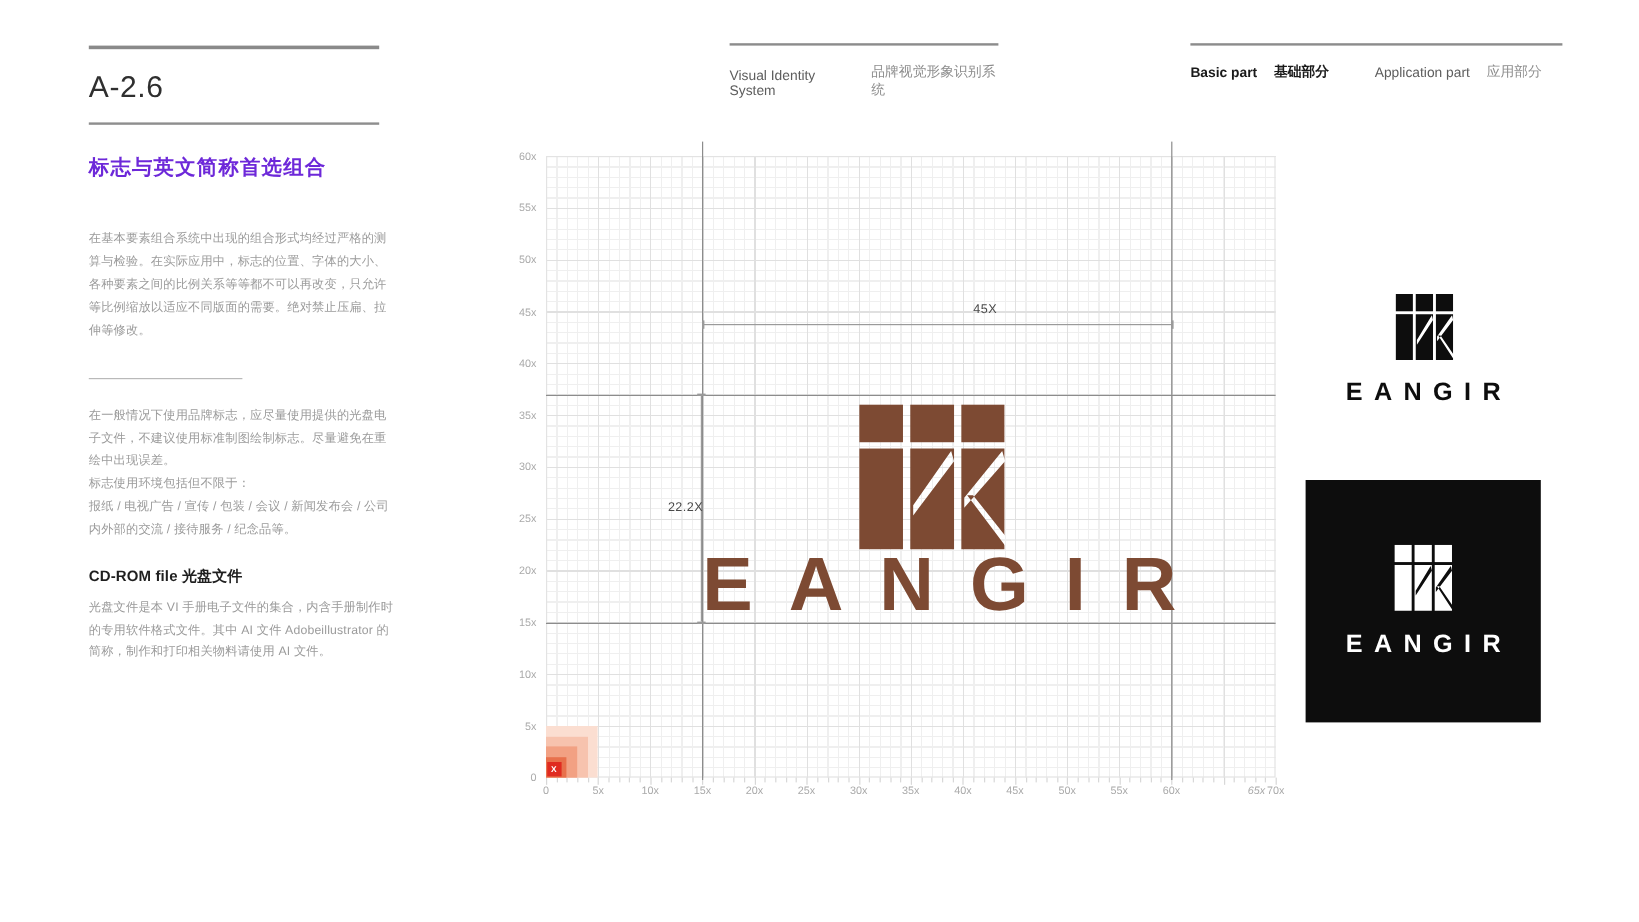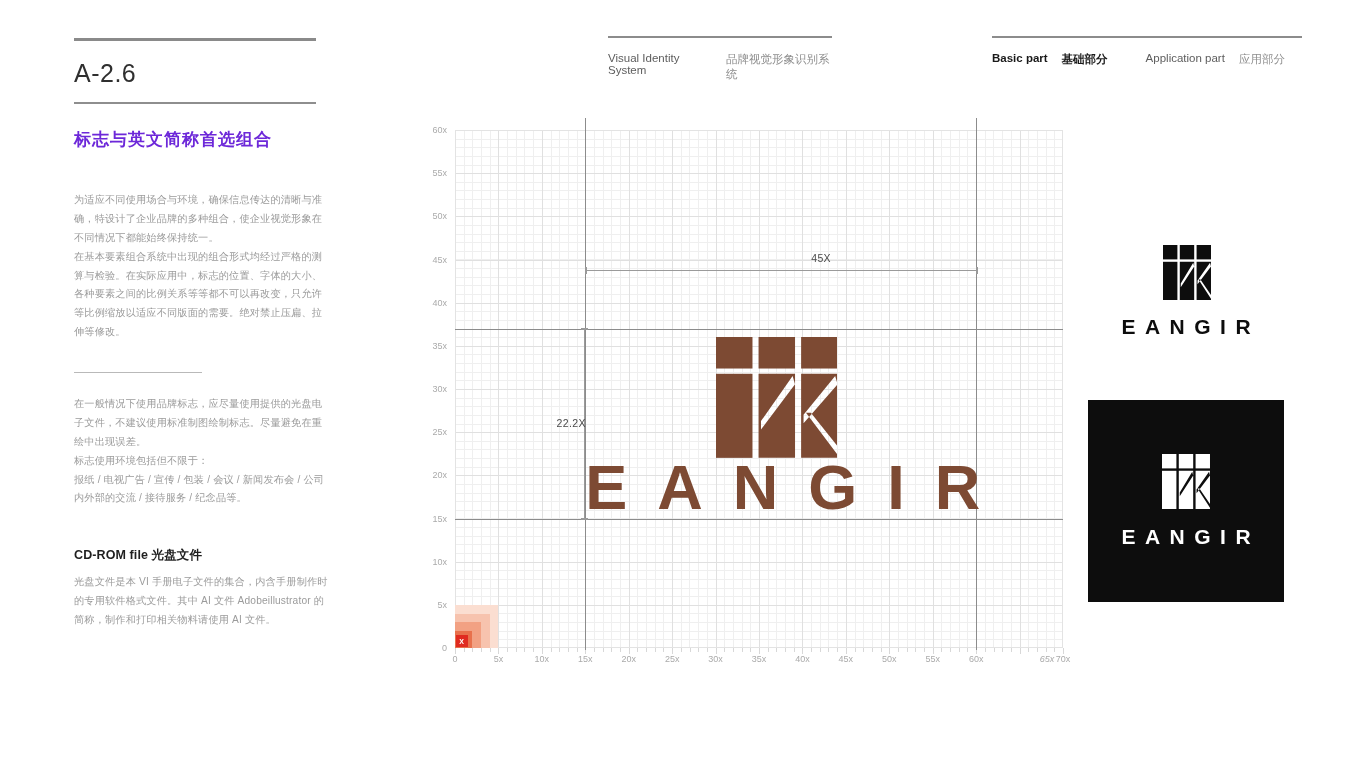--- a/index.html
+++ b/index.html
@@ -12,28 +12,28 @@
   #page-code{ font-size:25px; color:#2f2f2f; letter-spacing:.5px; margin:18px 0 14px 0; font-weight:400; }
   .rule-bot{ height:2px; background:#8e8e8e; width:242px; }
   #page-subtitle{ font-size:17px; color:#6d28d9; margin-top:24px; letter-spacing:1px; font-weight:600; }
 
   .section{ margin-top:40px; width:254px; }
   .section-head{ font-size:12.5px; color:#1f1f1f; font-weight:700; margin-bottom:9px; letter-spacing:.1px; }
   .section-body{ font-size:10.2px; line-height:1.85; color:#9b9b9b; letter-spacing:.15px; }
   .section-body p{ margin:0; }
   .mid-rule{ width:128px; height:1px; background:#b9b9b9; margin:30px 0 22px 0; }
   #sec-attentions{ margin-top:0; }
-  #sec-cdrom{ margin-top:39px; }
+  #sec-cdrom{ margin-top:20px; }
   #sec-cdrom .section-body{ margin-top:5px; }
 
   
   #header{ position:absolute; top:36px; left:0; width:100%; height:40px; }
   .hdr-group{ position:absolute; }
   .hdr-line{ height:2px; background:#8c8c8c; }
-  .hdr-row{ display:flex; align-items:flex-start; margin-top:14px; }
+  .hdr-row{ display:flex; align-items:flex-end; margin-top:14px; }
   .hdr-en{ font-size:11.5px; color:#5d5d5d; }
   .hdr-cn{ font-size:11.5px; color:#8d8d8d; margin-left:14px; }
   .hdr-en.active{ color:#1a1a1a; font-weight:700; }
   .hdr-cn.active{ color:#1a1a1a; font-weight:700; }
   #hdr-vis{ left:608px; width:224px; }
   #hdr-vis .hdr-line{ width:224px; }
   #hdr-parts{ left:992px; width:310px; }
   #hdr-parts .hdr-line{ width:310px; }
   #hdr-parts .hdr-row{ justify-content:flex-start; }
   .hdr-sep{ width:38px; }
@@ -101,21 +101,20 @@
 <body>
 
 <div id="left-col">
   <div class="rule-top"></div>
   <div id="page-code">A-2.6</div>
   <div class="rule-bot"></div>
   <div id="page-subtitle">标志与英文简称首选组合</div>
 
   <div class="section" id="sec-office">
     <div class="section-body">
-      <p>为适应不同使用场合与环境，确保信息传达的清晰与准确，特设计了企业品牌的多种组合，使企业视觉形象在不同情况下都能始终保持统一。</p>
       <p>在基本要素组合系统中出现的组合形式均经过严格的测算与检验。在实际应用中，标志的位置、字体的大小、各种要素之间的比例关系等等都不可以再改变，只允许等比例缩放以适应不同版面的需要。绝对禁止压扁、拉伸等修改。</p>
     </div>
   </div>
 
   <div class="mid-rule"></div>
 
   <div class="section" id="sec-attentions">
     <div class="section-body">
       <p>在一般情况下使用品牌标志，应尽量使用提供的光盘电子文件，不建议使用标准制图绘制标志。尽量避免在重绘中出现误差。</p>
       <p>标志使用环境包括但不限于：</p>

